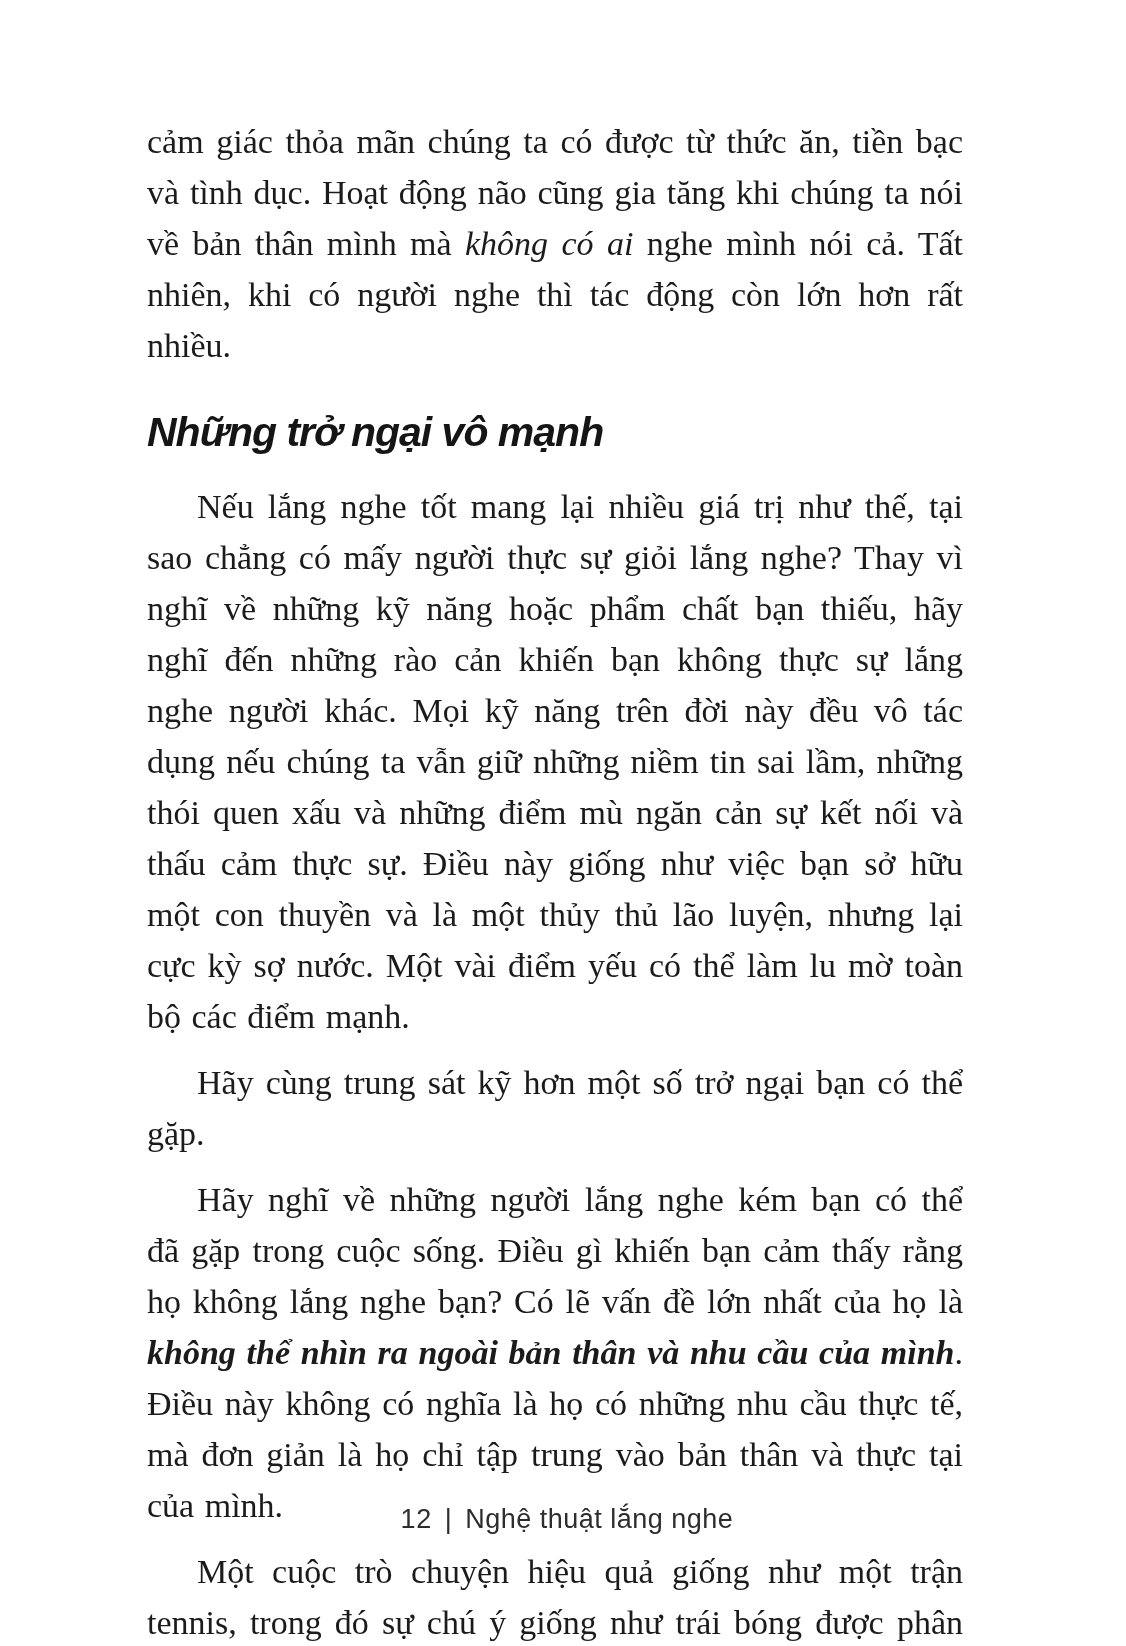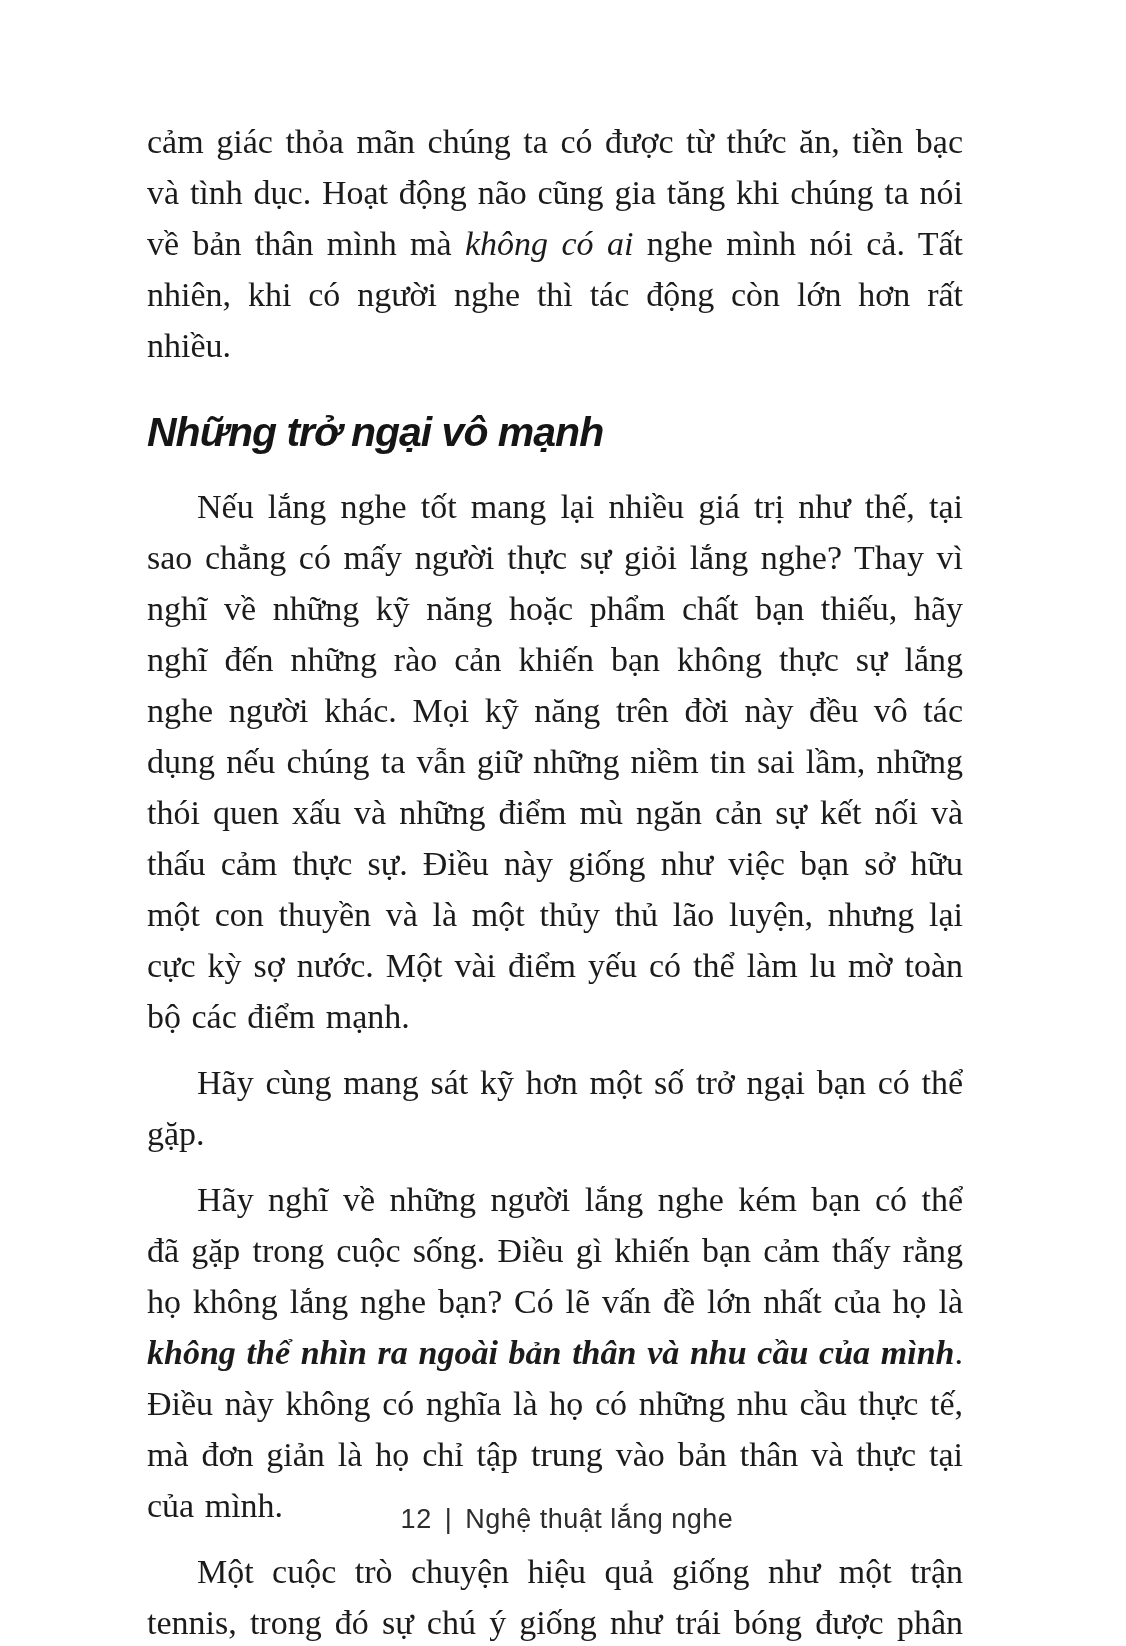--- a/index.html
+++ b/index.html
@@ -79,21 +79,21 @@
 <div class="page">
 
   <main class="text-block">
 
     <p class="body continuation"><span>cảm giác thỏa mãn chúng ta có được từ thức ăn, tiền bạc và tình dục. Hoạt động não cũng gia tăng khi chúng ta nói về bản thân mình mà </span><em>không có ai</em><span> nghe mình nói cả. Tất nhiên, khi có người nghe thì tác động còn lớn hơn rất nhiều.</span></p>
 
     <h2 class="section-heading">Những trở ngại vô mạnh</h2>
 
     <p class="body indent">Nếu lắng nghe tốt mang lại nhiều giá trị như thế, tại sao chẳng có mấy người thực sự giỏi lắng nghe? Thay vì nghĩ về những kỹ năng hoặc phẩm chất bạn thiếu, hãy nghĩ đến những rào cản khiến bạn không thực sự lắng nghe người khác. Mọi kỹ năng trên đời này đều vô tác dụng nếu chúng ta vẫn giữ những niềm tin sai lầm, những thói quen xấu và những điểm mù ngăn cản sự kết nối và thấu cảm thực sự. Điều này giống như việc bạn sở hữu một con thuyền và là một thủy thủ lão luyện, nhưng lại cực kỳ sợ nước. Một vài điểm yếu có thể làm lu mờ toàn bộ các điểm mạnh.</p>
 
-    <p class="body indent">Hãy cùng mang sát kỹ hơn một số trở ngại bạn có thể gặp.</p>
+    <p class="body indent">Hãy cùng trung sát kỹ hơn một số trở ngại bạn có thể gặp.</p>
 
     <p class="body indent"><span>Hãy nghĩ về những người lắng nghe kém bạn có thể đã gặp trong cuộc sống. Điều gì khiến bạn cảm thấy rằng họ không lắng nghe bạn? Có lẽ vấn đề lớn nhất của họ là </span><strong><em>không thể nhìn ra ngoài bản thân và nhu cầu của mình</em></strong><span>. Điều này không có nghĩa là họ có những nhu cầu thực tế, mà đơn giản là họ chỉ tập trung vào bản thân và thực tại của mình.</span></p>
 
     <p class="body indent">Một cuộc trò chuyện hiệu quả giống như một trận tennis, trong đó sự chú ý giống như trái bóng được phân bổ đều</p>
 
   </main>
 
   <footer class="page-footer">
     <span>12</span><span class="sep">|</span><span>Nghệ thuật lắng nghe</span>
   </footer>

